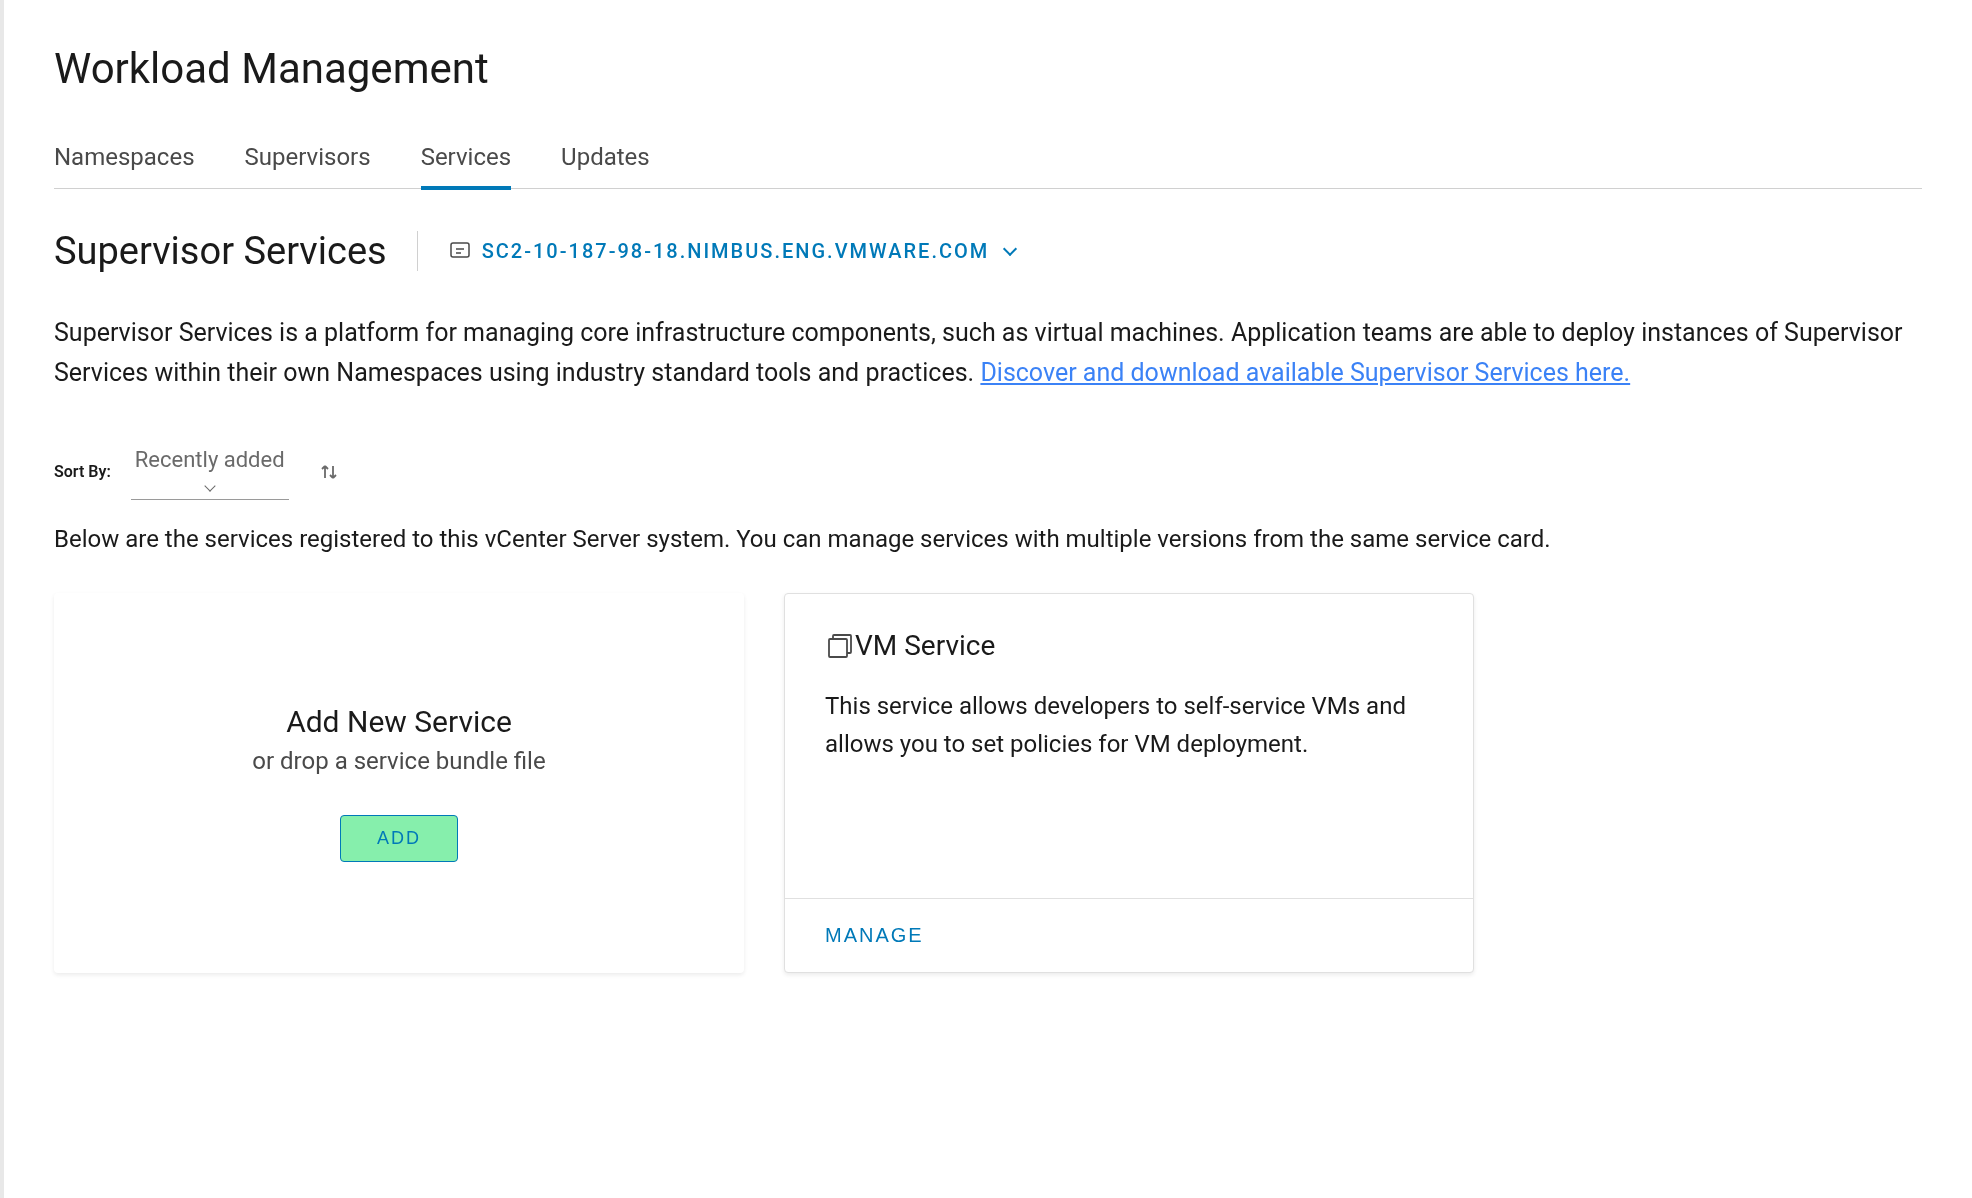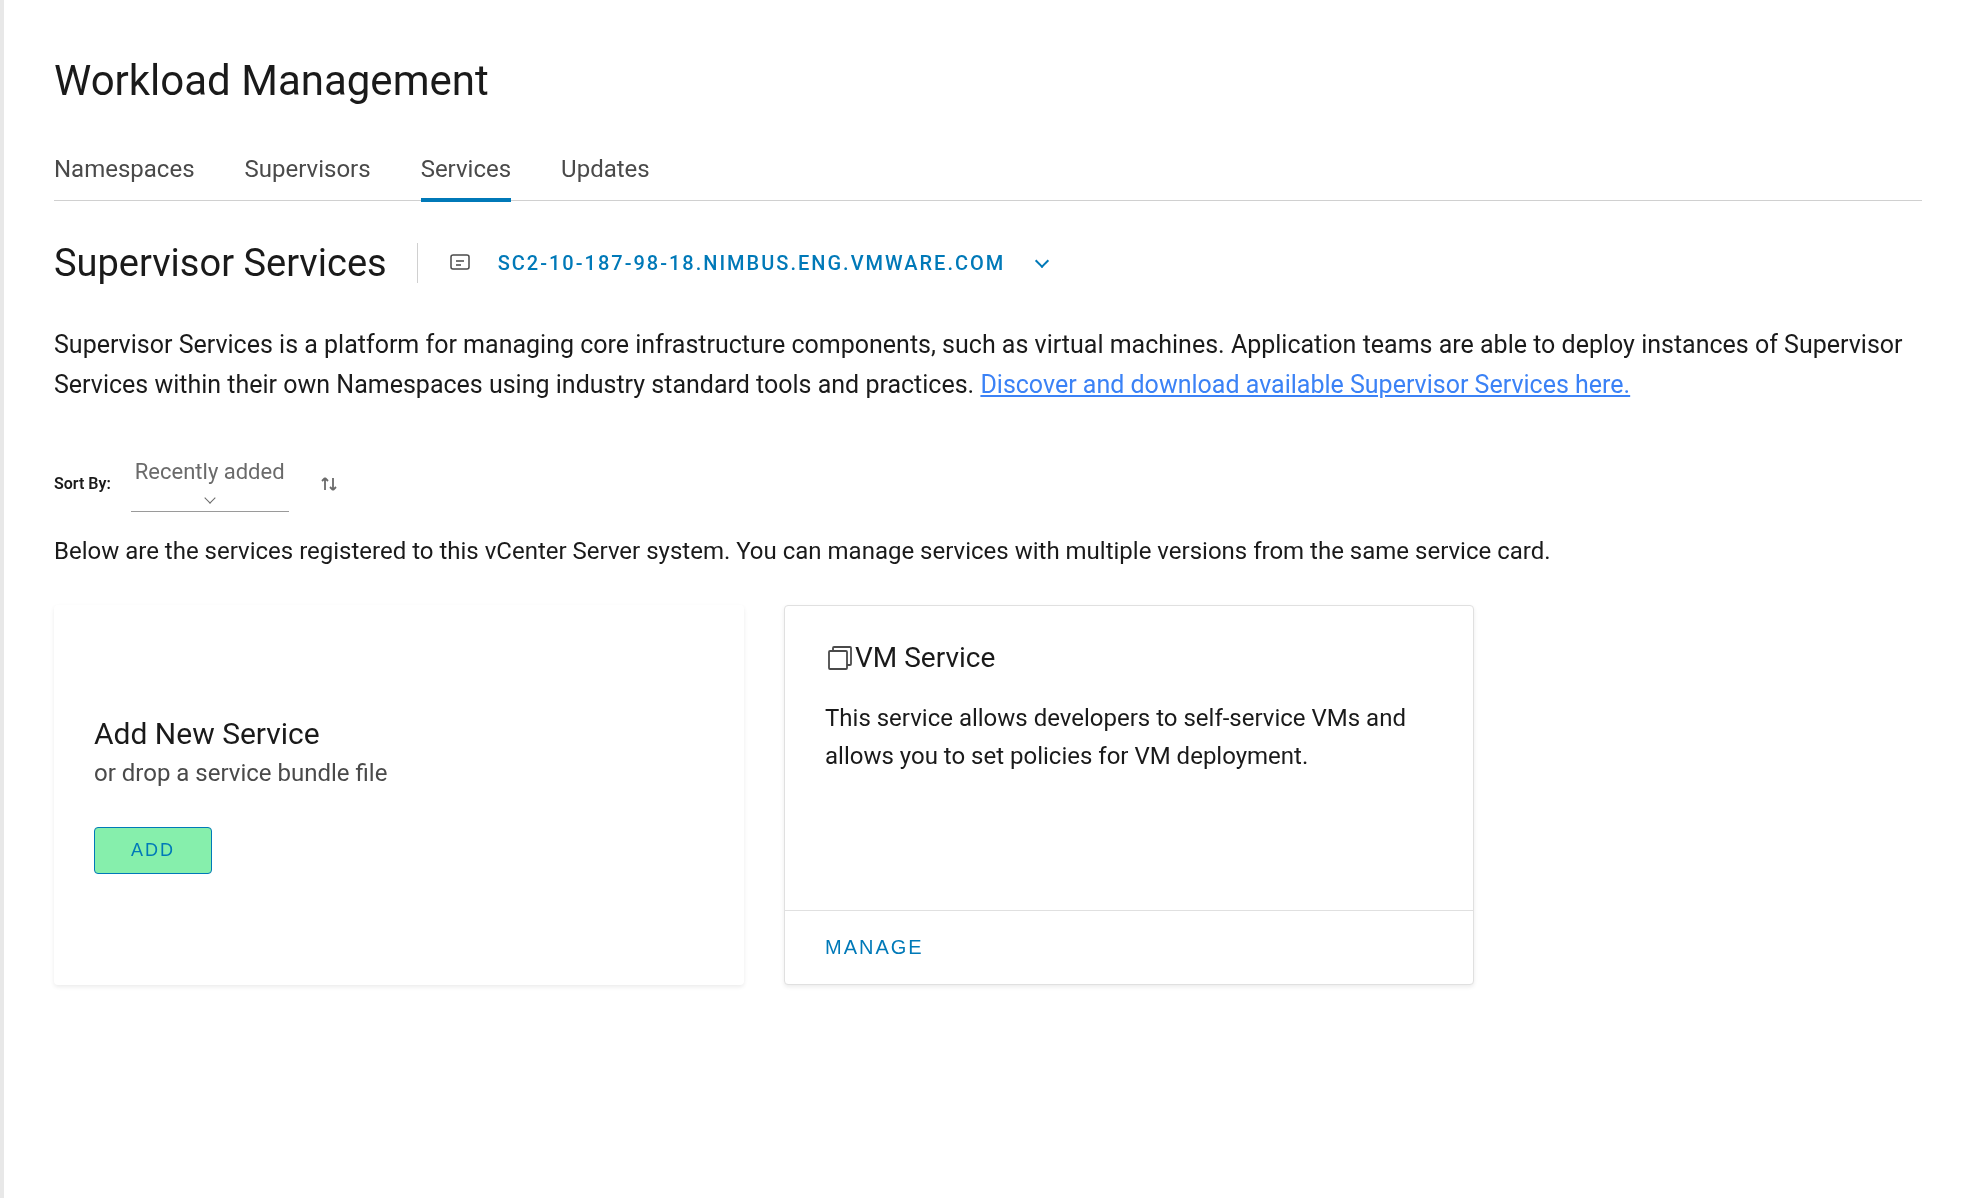--- a/index.html
+++ b/index.html
@@ -14,21 +14,21 @@
       padding: 0;
       width: 1972px;
       height: 1198px;
       transform-origin: top left;
     }
     
     .container {
       background-color: #ffffff;
       width: 100%;
       min-height: 100%;
-      padding: 56px 50px;
+      padding: 44px 50px;
       border-left: 4px solid #e8e8e8;
     }
     
     .page-title {
       font-size: 42px;
       font-weight: 400;
       color: #1a1a1a;
       margin-bottom: 40px;
     }
     
@@ -67,21 +67,21 @@
     
     .divider {
       width: 1px;
       height: 40px;
       background-color: #d0d0d0;
     }
     
     .server-selector {
       display: flex;
       align-items: center;
-      gap: 26px;
+      gap: 10px;
       color: #0079b8;
       font-size: 20px;
       font-weight: 500;
       letter-spacing: 2px;
       cursor: pointer;
     }
     
     .server-icon {
       width: 24px;
       height: 24px;
@@ -173,21 +173,21 @@
       background: #ffffff;
       border: 1px solid #e0e0e0;
       border-radius: 4px;
       box-shadow: 0 2px 4px rgba(0,0,0,0.08);
       display: flex;
       flex-direction: column;
     }
     
     .card.add-card {
       justify-content: center;
-      align-items: flex-start;
+      align-items: center;
       padding: 50px 40px;
       min-height: 380px;
       border: none;
     }
     
     .add-card-title {
       font-size: 30px;
       color: #1a1a1a;
       margin-bottom: 8px;
       text-align: center;

